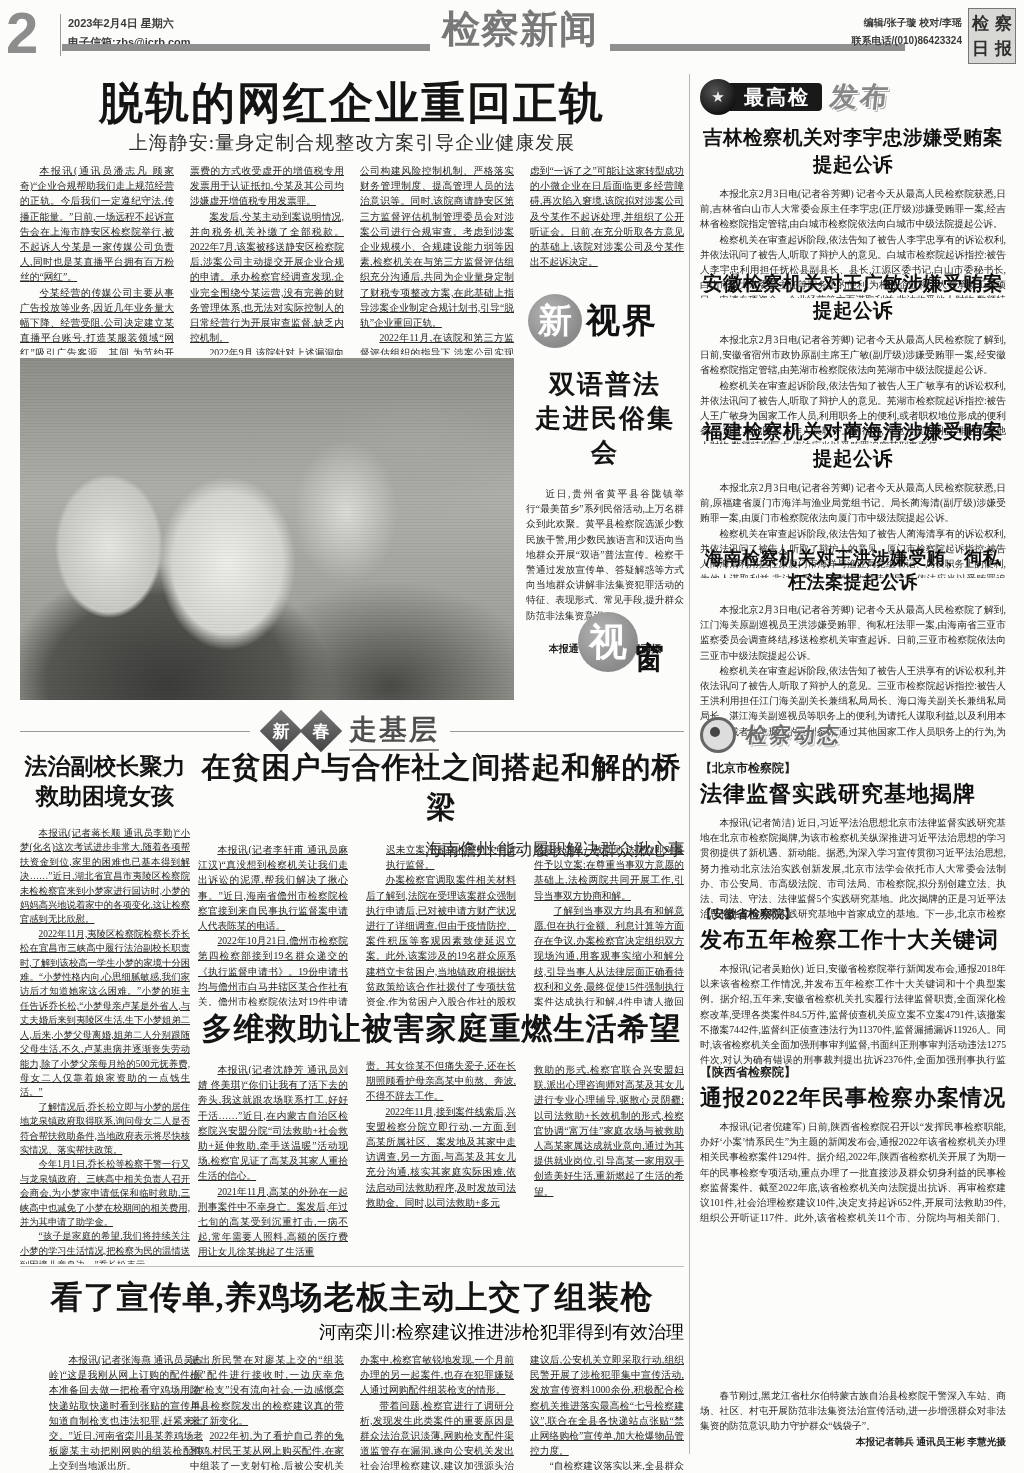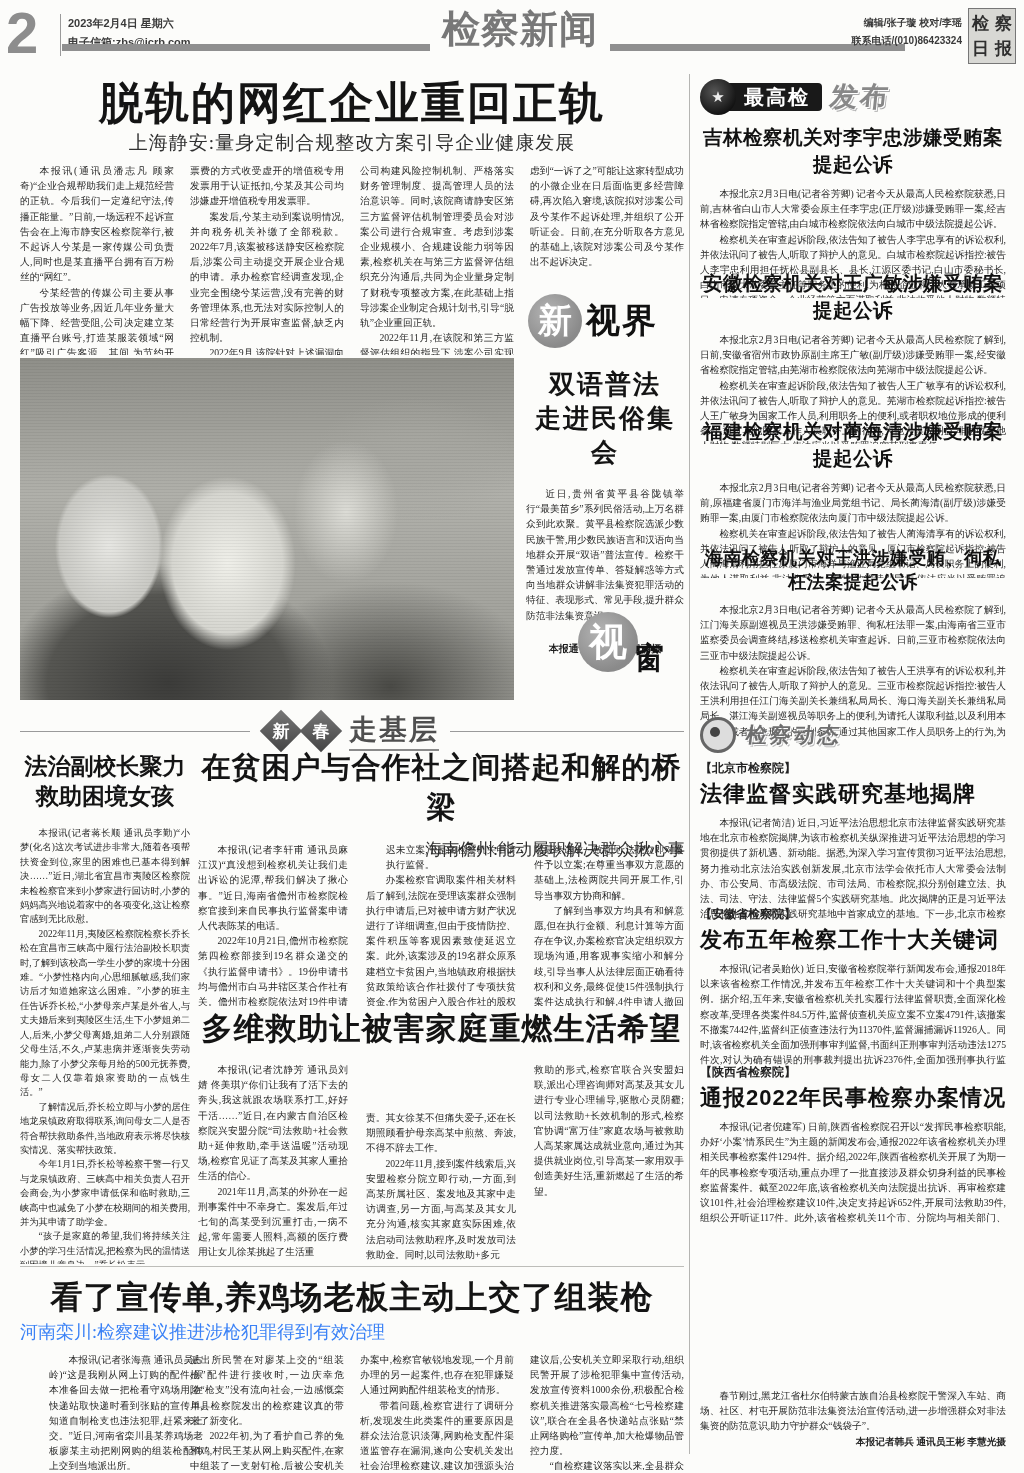--- a/index.html
+++ b/index.html
@@ -21,21 +21,21 @@
               display:grid;grid-template-columns:1fr 1fr;align-items:center;justify-items:center;
               font-size:17px;font-weight:900;color:#2e2e2e;line-height:1;padding:2px 0;}
   
   .body-txt p{margin:0;text-indent:2em;text-align:justify;}
   .body-txt{font-size:9.7px;line-height:15.2px;color:#262626;overflow:hidden;}
   .small-body{font-size:9.3px;line-height:14.4px;}
   
   .lead-hl{left:20px;top:74px;width:664px;text-align:center;font-size:44px;font-weight:900;
            color:#141414;letter-spacing:2px;}
   .lead-sub{left:20px;top:130px;width:664px;text-align:center;font-size:19px;color:#303030;letter-spacing:1px;}
-  .col{overflow:hidden;}
+  .col{overflow:hidden;text-decoration:underline;}
   
   .stamp-circle{border-radius:50%;background:radial-gradient(circle at 38% 35%,#b5b5b5,#8a8a8a 70%);
                 color:#fff;display:flex;align-items:center;justify-content:center;font-weight:900;}
   .newvision{left:528px;top:292px;width:158px;height:58px;display:flex;align-items:center;}
   .newvision .stamp-circle{width:54px;height:54px;font-size:34px;}
   .newvision .stamp-word{font-size:34px;font-weight:900;color:#111;margin-left:4px;letter-spacing:2px;text-align:right;}
   .window-stamp{left:578px;top:612px;width:110px;height:72px;}
   .window-stamp .stamp-circle{position:absolute;left:0;top:0;width:60px;height:60px;font-size:38px;}
   .window-stamp .stamp-word{position:absolute;left:56px;top:26px;font-size:30px;font-weight:900;color:#111;}
   .sgj-badge{left:700px;top:78px;width:306px;height:38px;display:flex;align-items:center;}
@@ -194,31 +194,31 @@
   <div class="abs body-txt col" style="left:534px;top:842px;width:150px;height:164px;">
     <p style="text-indent:0;">院最终达成一致意见:法院立即对案件予以立案;在尊重当事双方意愿的基础上,法检两院共同开展工作,引导当事双方协商和解。</p>
     <p>了解到当事双方均具有和解意愿,但在执行金额、利息计算等方面存在争议,办案检察官决定组织双方现场沟通,用客观事实缩小和解分歧,引导当事人从法律层面正确看待权利和义务,最终促使15件强制执行案件达成执行和解,4件申请人撤回监督申请,被执行方在协议中承诺分批分期偿还拖欠的股金分红。</p>
   </div>
 
   <div class="abs sub-hl2" style="left:198px;top:1008px;width:487px;font-size:31px;letter-spacing:1px;">多维救助让被害家庭重燃生活希望</div>
   <div class="abs body-txt col" style="left:198px;top:1062px;width:150px;height:198px;">
     <p>本报讯(记者沈静芳 通讯员刘婧 佟美琪)“你们让我有了活下去的奔头,我这就跟农场联系打工,好好干活……”近日,在内蒙古自治区检察院兴安盟分院“司法救助+社会救助+延伸救助,牵手送温暖”活动现场,检察官见证了高某及其家人重拾生活的信心。</p>
     <p>2021年11月,高某的外孙在一起刑事案件中不幸身亡。案发后,年过七旬的高某受到沉重打击,一病不起,常年需要人照料,高额的医疗费用让女儿徐某挑起了生活重</p>
   </div>
-  <div class="abs body-txt col" style="left:366px;top:1110px;width:150px;height:198px;">
+  <div class="abs body-txt col" style="left:366px;top:1058px;width:150px;height:198px;">
     <p style="text-indent:0;">责。其女徐某不但痛失爱子,还在长期照顾看护母亲高某中煎熬、奔波,不得不辞去工作。</p>
     <p>2022年11月,接到案件线索后,兴安盟检察分院立即行动,一方面,到高某所属社区、案发地及其家中走访调查,另一方面,与高某及其女儿充分沟通,核实其家庭实际困难,依法启动司法救助程序,及时发放司法救助金。同时,以司法救助+多元</p>
   </div>
   <div class="abs body-txt col" style="left:534px;top:1062px;width:150px;height:198px;">
     <p style="text-indent:0;">救助的形式,检察官联合兴安盟妇联,派出心理咨询师对高某及其女儿进行专业心理辅导,驱散心灵阴霾;以司法救助+长效机制的形式,检察官协调“富万佳”家庭农场与被救助人高某家属达成就业意向,通过为其提供就业岗位,引导高某一家用双手创造美好生活,重新燃起了生活的希望。</p>
   </div>
 
   <div class="abs divider-h2"></div>
   <div class="abs sub-hl2" style="left:20px;top:1276px;width:664px;font-size:32px;letter-spacing:1px;">看了宣传单,养鸡场老板主动上交了组装枪</div>
-  <div class="abs" style="left:20px;top:1320px;width:664px;text-align:left;font-size:18px;color:#3b82f6;">河南栾川:检察建议推进涉枪犯罪得到有效治理</div>
+  <div class="abs" style="left:20px;top:1320px;width:664px;text-align:right;font-size:18px;color:#000000;">河南栾川:检察建议推进涉枪犯罪得到有效治理</div>
   <div class="abs body-txt col" style="left:20px;top:1352px;width:154px;height:118px;margin-left:29px;">
     <p>本报讯(记者张海燕 通讯员吴占岭)“这是我刚从网上订购的配件,原本准备回去做一把枪看守鸡场用,在快递站取快递时看到张贴的宣传单,知道自制枪支也违法犯罪,赶紧来上交。”近日,河南省栾川县某养鸡场老板廖某主动把刚网购的组装枪配件上交到当地派出所。</p>
 
   </div>
   <div class="abs body-txt col" style="left:190px;top:1352px;width:154px;height:118px;">
     <p style="text-indent:0;">派出所民警在对廖某上交的“组装枪”配件进行接收时,一边庆幸危险“枪支”没有流向社会,一边感慨栾川县检察院发出的检察建议真的带来了新变化。</p>
     <p>2022年初,为了看护自己养的兔和鸡,村民王某从网上购买配件,在家中组装了一支射钉枪,后被公安机关当场查获。栾川县检察院在办理该案时,依法对王某作出了处理。</p>
   </div>
   <div class="abs body-txt col" style="left:360px;top:1352px;width:154px;height:118px;">
     <p style="text-indent:0;">办案中,检察官敏锐地发现,一个月前办理的另一起案件,也存在犯罪嫌疑人通过网购配件组装枪支的情形。</p>

